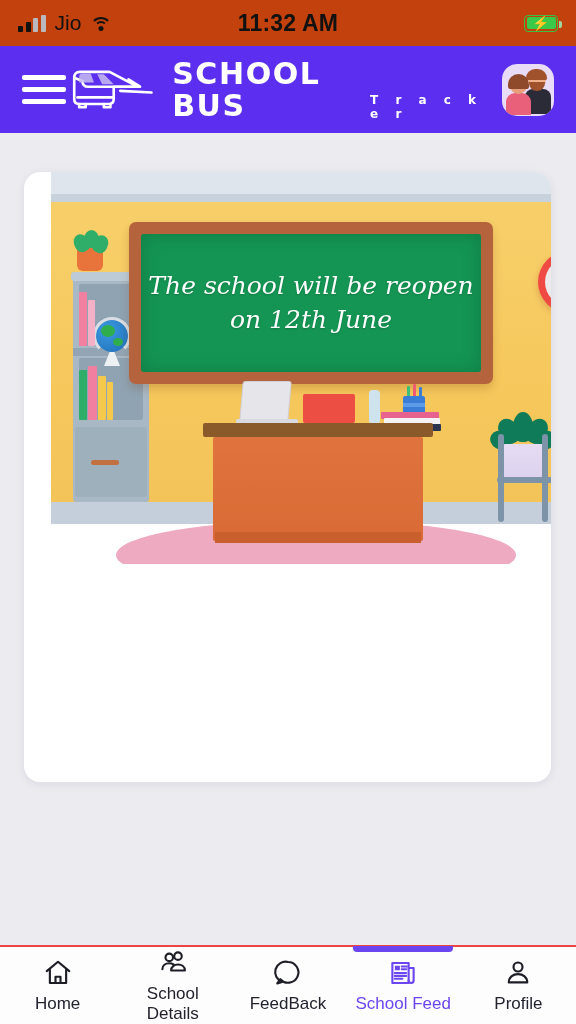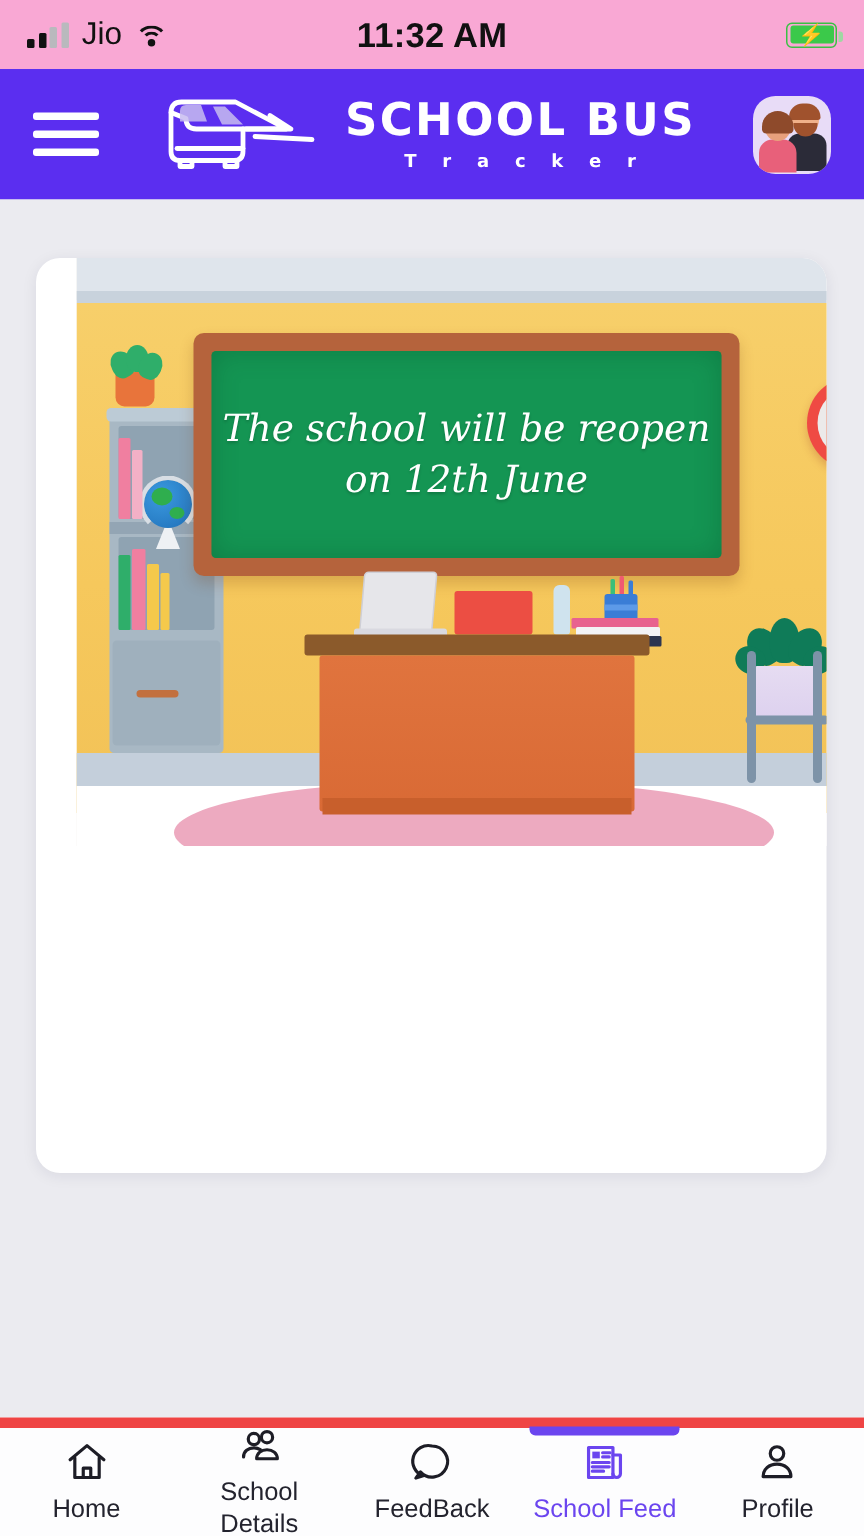--- a/index.html
+++ b/index.html
@@ -7,21 +7,21 @@
     width: 576px; height: 1024px;
     font-family: "Liberation Sans", sans-serif;
     background: #ffffff;
     overflow: hidden;
   }
   .phone { position: relative; width: 576px; height: 1024px; background: #ebebf0; }
 
   
   .statusbar {
     position: absolute; top: 0; left: 0; width: 576px; height: 46px;
-    background: #f9a8d4; display: flex; align-items: center;
+    background: #c2410c; display: flex; align-items: center;
     padding: 4px 18px;
   }
   .sb-left { display: flex; align-items: center; gap: 9px; width: 190px; }
   .sb-center { flex: 1; text-align: center; font-size: 23px; font-weight: bold; color: #111; letter-spacing: .2px; }
   .sb-right { width: 190px; display: flex; justify-content: flex-end; align-items: center; }
   .signal { display: flex; align-items: flex-end; gap: 2.5px; height: 17px; }
   .signal i { display: block; width: 5px; border-radius: 1px; background: #111; }
   .signal i:nth-child(1) { height: 6px; }
   .signal i:nth-child(2) { height: 10px; }
   .signal i:nth-child(3) { height: 14px; background: #b9b9bd; }
@@ -43,21 +43,21 @@
 
   
   .header {
     position: absolute; top: 46px; left: 0; width: 576px; height: 87px;
     background: #5b2ef0; display: flex; align-items: center; padding: 0 22px;
   }
   .hamburger { width: 44px; display: flex; flex-direction: column; gap: 7px; cursor: pointer; }
   .hamburger i { display: block; height: 5px; background: #fff; border-radius: 2px; }
   .brand { flex: 1; display: flex; align-items: center; justify-content: center; gap: 14px; }
   .bus-logo { width: 112px; height: 58px; }
-  .brand-text { display: flex; flex-direction: column; align-items: center; }
+  .brand-text { display: flex; flex-direction: row; align-items: flex-end; }
   .brand-title { color: #fff; font-size: 30px; font-weight: bold; letter-spacing: 1.6px;
     font-family: "DejaVu Sans", sans-serif; line-height: 1.05; }
   .brand-sub { color: #fff; font-size: 12px; font-weight: bold; letter-spacing: 6.5px;
     font-family: "DejaVu Sans", sans-serif; margin-top: 3px; margin-left: 6px; }
   .avatar { width: 52px; height: 52px; border-radius: 15px; background: #e8dcf7;
     position: relative; overflow: hidden; flex-shrink: 0; }
   .av-head-a { position: absolute; width: 17px; height: 17px; border-radius: 50%; background: #e8a07c; left: 8px; top: 13px; }
   .av-hair-a { position: absolute; width: 21px; height: 15px; border-radius: 11px 11px 3px 3px; background: #8e4a2b; left: 6px; top: 10px; }
   .av-body-a { position: absolute; width: 25px; height: 22px; border-radius: 9px 9px 0 0; background: #e8607a; left: 4px; top: 29px; }
   .av-head-b { position: absolute; width: 18px; height: 18px; border-radius: 50%; background: #f0b089; left: 26px; top: 7px; }
@@ -154,21 +154,21 @@
   .card-body { padding: 26px 26px 0 26px; }
   .card-title { font-size: 27px; font-weight: bold; color: #1d1d26; letter-spacing: -.2px; }
   .card-desc { margin-top: 22px; font-size: 22px; color: #9d9dab; }
   .card-row { margin-top: 36px; display: flex; align-items: baseline; justify-content: space-between; }
   .read-more { font-size: 22px; color: #6b45ef; }
   .card-date { font-size: 22px; color: #9d9dab; }
 
   
   .navbar { position: absolute; bottom: 0; left: 0; width: 576px; height: 79px;
     background: #fdfdfe; display: flex; align-items: center;
-    border-top: 7px solid #ef4444; }
+    border-top: 2px solid #ef4444; }
   .nav-item { flex: 1; display: flex; flex-direction: column; align-items: center; justify-content: center;
     gap: 5px; height: 100%; position: relative; }
   .nav-icon { width: 34px; height: 32px; display: flex; align-items: center; justify-content: center; }
   .nav-label { font-size: 17px; color: #23232e; text-align: center; line-height: 1.18; }
   .nav-item.active .nav-label { color: #6b45ef; }
   .nav-indicator { position: absolute; top: -1px; left: 50%; transform: translateX(-50%);
     width: 100px; height: 6px; background: #6b45ef; border-radius: 0 0 4px 4px; }
 </style>
 </head>
 <body>

